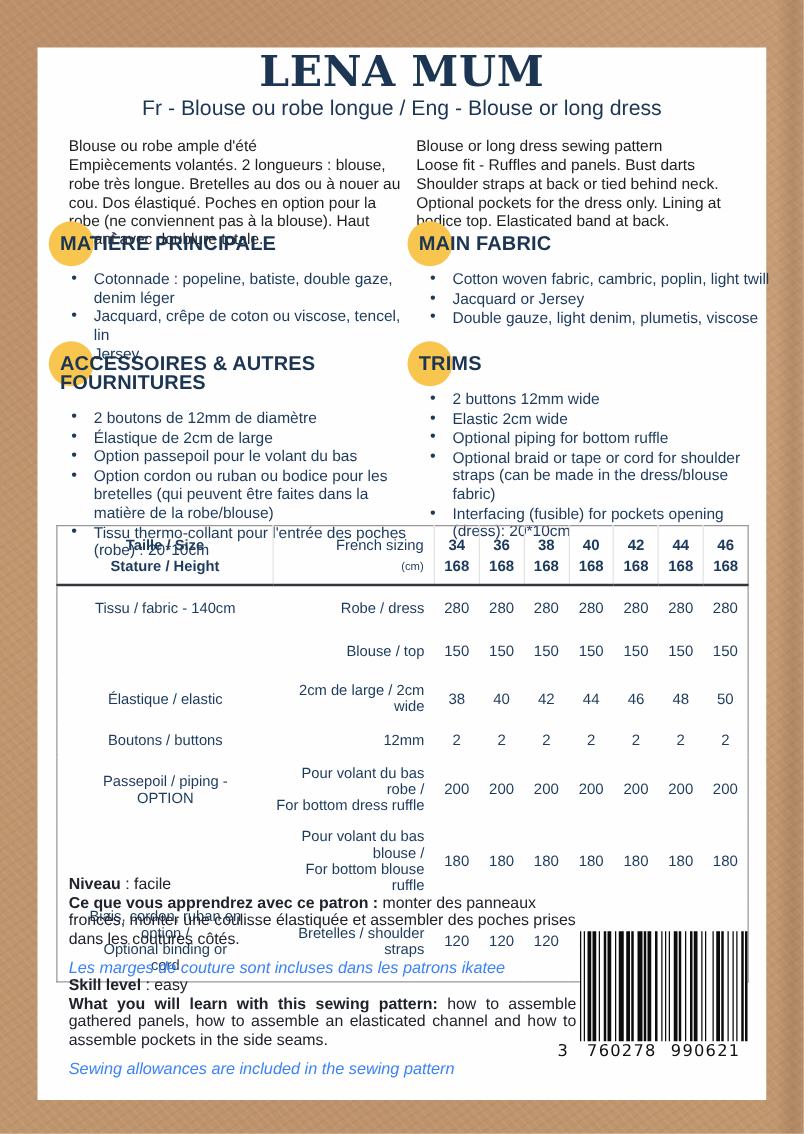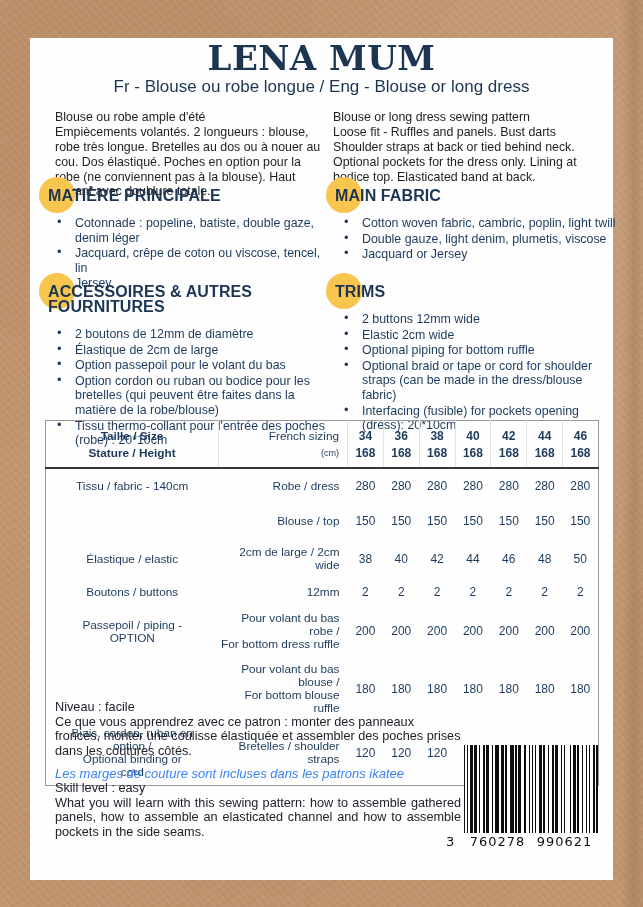--- a/index.html
+++ b/index.html
@@ -59,21 +59,21 @@
   .sizetable thead tr.h2 td{padding-top:3px;padding-bottom:7px;}
   .sizetable .cm{font-size:9px;}
   .sizetable tbody tr.tall td{padding-top:11px;padding-bottom:11px;margin-top:12px;}
   .sizetable tbody tr.mid td{padding-top:7px;padding-bottom:7px;}
   .sizetable tbody tr.twolines td{padding-top:6px;padding-bottom:6px;margin-top:44px;}
   
   .footer-block{position:absolute;left:25px;width:406px;font-size:12.7px;
     line-height:14.6px;color:#20232c;}
   .footer-block.fr{top:662px;}
   .footer-block.en{top:743px;}
-  .footer-block .bold{font-weight:normal;}
+  .footer-block .bold{font-weight:bold;}
   .footer-block.en .learn{text-align:justify;}
   .allowance{margin-top:9px;color:#3b82f6;font-size:13px;font-style:italic;}
   
   .barcode{position:absolute;right:15px;top:707px;width:152px;}
   .barcode .bars{display:flex;height:88px;margin-left:18px;background:#fff;}
   .barcode .bars span{display:block;height:100%;}
   .barcode .bars .ink{background:#0d0d0d;}
   .barcode .digits{display:flex;margin-top:1px;font-family:"DejaVu Sans",sans-serif;
     font-size:13px;color:#111;}
   .barcode .digits .d0{width:18px;text-align:left;}
@@ -109,22 +109,22 @@
     </ul>
   </div>
 
   <div class="sec r1 colR">
     <h2>
       <span class="accent-circle"></span>
       <span class="txt">MAIN FABRIC</span>
     </h2>
     <ul>
       <li>Cotton woven fabric, cambric, poplin, light twill</li>
+      <li>Jacquard or Jersey</li>
       <li>Double gauze, light denim, plumetis, viscose</li>
-      <li>Jacquard or Jersey</li>
     </ul>
   </div>
 
   <div class="sec r2 colL">
     <h2>
       <span class="accent-circle"></span>
       <span class="txt">ACCESSOIRES &amp; AUTRES FOURNITURES</span>
     </h2>
     <ul>
       <li>2 boutons de 12mm de diamètre</li>
@@ -263,20 +263,21 @@
 
   <div class="footer-block fr">
     <div><span class="bold">Niveau</span><span> : facile</span></div>
     <div class="learn"><span class="bold">Ce que vous apprendrez avec ce patron :</span><span> monter des panneaux froncés, monter une coulisse élastiquée et assembler des poches prises dans les coutures côtés.</span></div>
     <div class="allowance">Les marges de couture sont incluses dans les patrons ikatee</div>
   </div>
 
   <div class="footer-block en">
     <div><span class="bold">Skill level</span><span> : easy</span></div>
     <div class="learn"><span class="bold">What you will learn with this sewing pattern:</span><span> how to assemble gathered panels, how to assemble an elasticated channel and how to assemble pockets in the side seams.</span></div>
+    <div class="allowance">Sewing allowances are included in the sewing pattern</div>
   </div>
 
   <div class="barcode">
     <div class="bars">
         <span class="ink" style="flex: 1 0 0px;"></span>
         <span style="flex: 1 0 0px;"></span>
         <span class="ink" style="flex: 1 0 0px;"></span>
         <span style="flex: 1 0 0px;"></span>
         <span class="ink" style="flex: 2 0 0px;"></span>
         <span style="flex: 1 0 0px;"></span>

